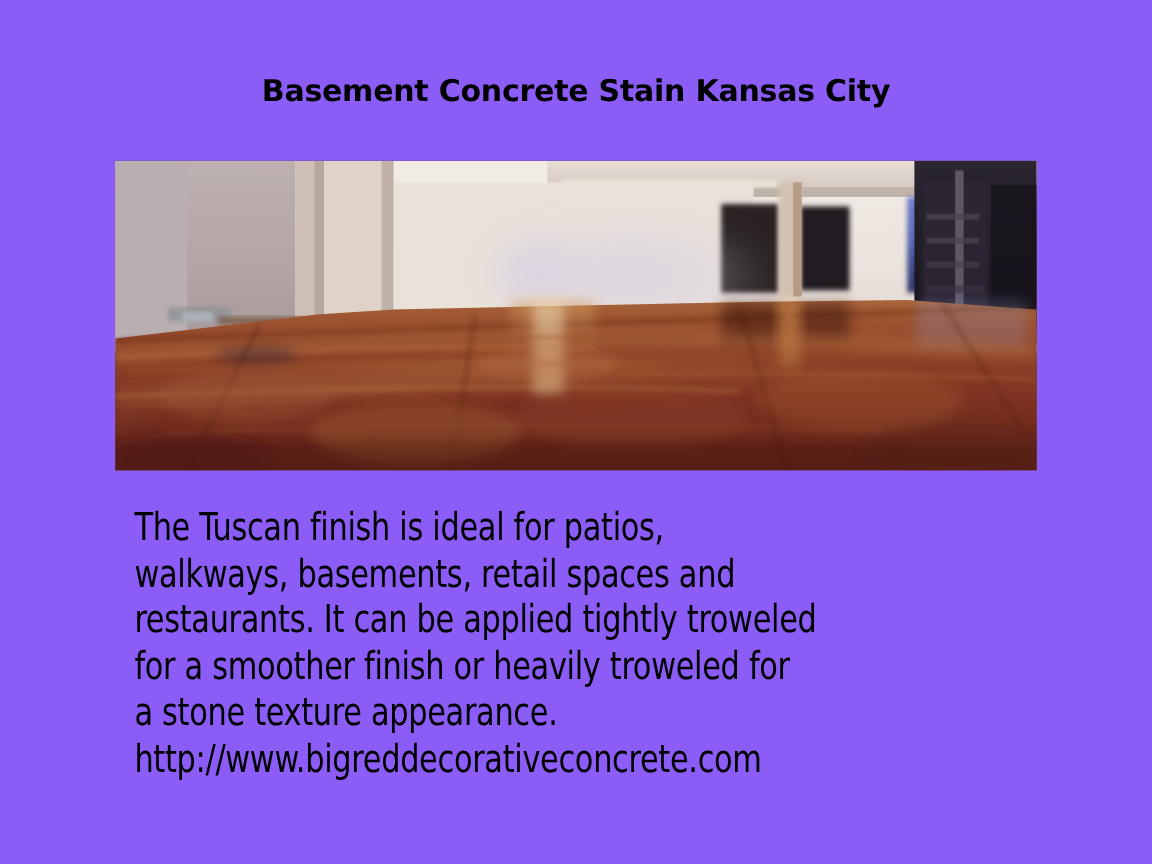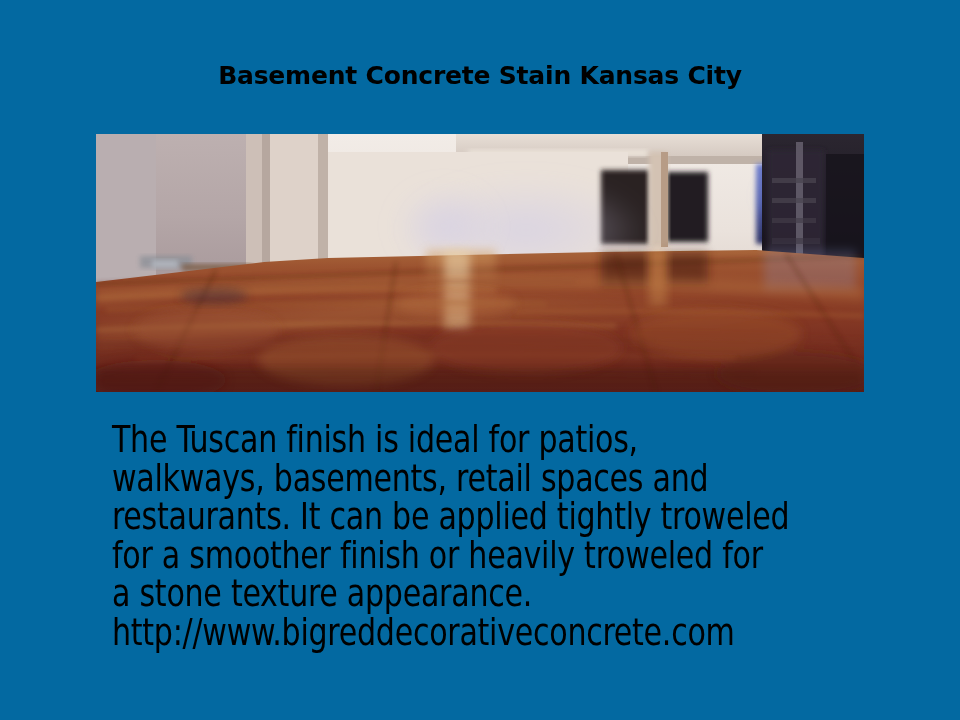--- a/index.html
+++ b/index.html
@@ -12,21 +12,21 @@
     height: 720px;
     overflow: hidden;
     font-family: "Liberation Sans", sans-serif;
     -webkit-font-smoothing: antialiased;
   }
 
   #slide {
     position: relative;
     width: 960px;
     height: 720px;
-    background: #0369a1;
+    background: #8b5cf6;
   }
 
   
   #slide-title {
     position: absolute;
     left: 0;
     top: 60px;
     width: 960px;
     text-align: center;
     font-family: "DejaVu Sans", "Liberation Sans", sans-serif;
@@ -54,21 +54,21 @@
     height: 258px;
   }
 
   
   #body-text {
     position: absolute;
     left: 112px;
     top: 420px;
     width: 790px;
     font-family: "DejaVu Sans Condensed", "Liberation Sans Narrow", "Liberation Sans", sans-serif;
-    font-size: 38px;
+    font-size: 32px;
     font-weight: 400;
     color: #000000;
     line-height: 38.5px;
     letter-spacing: -0.3px;
   }
   #body-text .tline {
     display: block;
     white-space: nowrap;
     transform: scaleX(0.88);
     transform-origin: left center;

